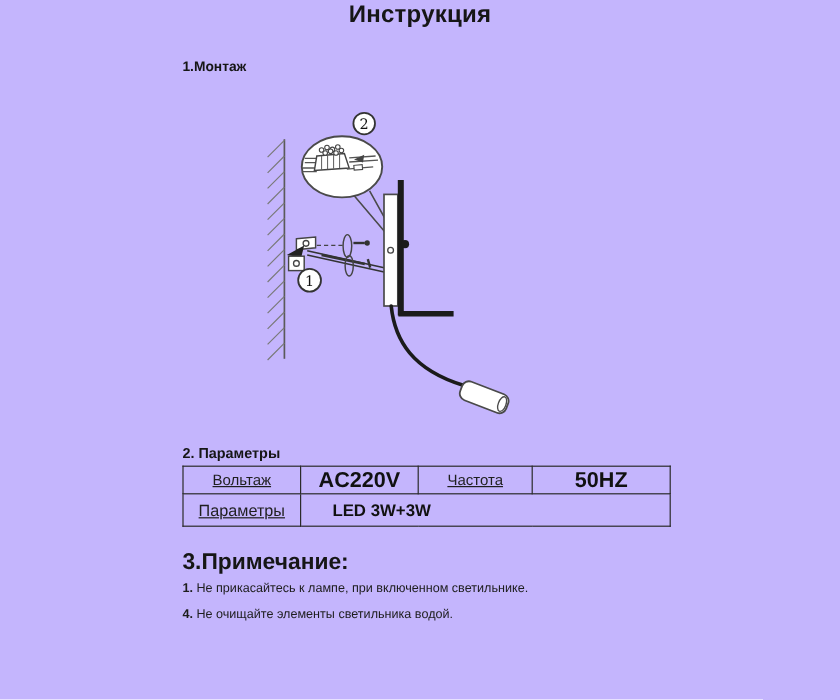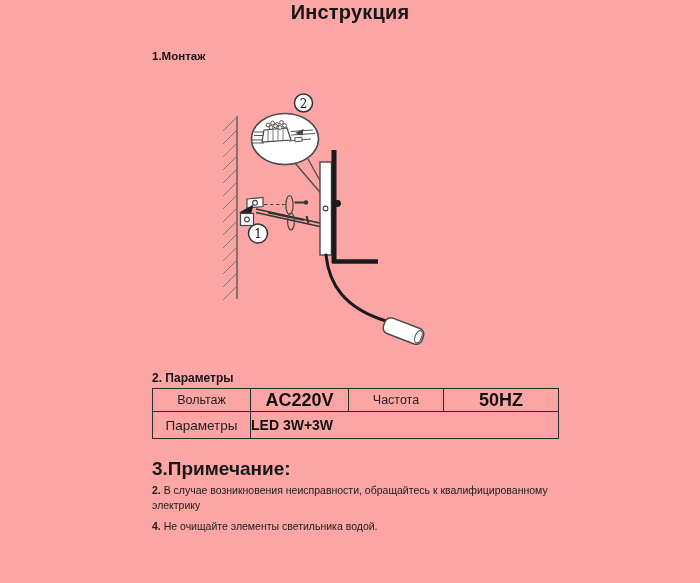--- a/index.html
+++ b/index.html
@@ -1,17 +1,17 @@
 <!DOCTYPE html>
 <html><head>
 <meta charset="utf-8">
 <style>
   html,body { margin:0; padding:0; background:#ffffff; }
   .page {
-    position:relative; width:700px; height:583px; background:#fca5a5;
+    position:relative; width:700px; height:583px; background:#c4b5fd;
     font-family:"Liberation Sans", sans-serif; color:#1c1c1c; overflow:hidden;
   }
   .title {
     position:absolute; top:1px; left:0; width:700px; margin:0;
     text-align:center; font-size:20px; font-weight:700; color:#161616; letter-spacing:.2px;
   }
   .model-line {
     position:absolute; top:28px; left:0; width:700px;
     display:flex; justify-content:center; align-items:baseline;
   }
@@ -23,24 +23,24 @@
   .h-montage { position:absolute; left:152px; top:50px; font-size:11.5px; font-weight:700; color:#161616; }
   .diagram { position:absolute; left:200px; top:85px; }
   .h-params { position:absolute; left:152px; top:371px; font-size:12px; font-weight:700; color:#161616; }
   table.params {
     position:absolute; left:152px; top:388px; width:407px;
     border-collapse:collapse; table-layout:fixed;
   }
   .params td { border:1.5px solid #2b2b2b; text-align:center; padding:0; vertical-align:middle; }
   .params tr.r1 td { height:22px; }
   .params tr.r2 td { height:26px; }
-  .params .lbl { font-size:12.5px; font-weight:400; color:#1f1f1f; }
+  .params .lbl { font-size:12.5px; font-weight:400; color:#1f1f1f;text-decoration:underline; }
   .params .val { font-size:18px; font-weight:700; color:#111; }
   .params .power-lbl { font-size:13.5px; }
-  .params .power-val { text-align:left; font-size:14px; }
+  .params .power-val { text-align:left; padding-left:26px; font-size:14px; }
   .h-notes { position:absolute; left:152px; top:458px; font-size:19px; font-weight:700; color:#161616; }
   .notes { position:absolute; left:152px; top:483px; width:416px; font-size:10.5px; line-height:14.5px; color:#1d1d1d; }
   .note { margin:0 0 7px 0; }
   .note b { font-weight:700; }
   .badge-text { font-family:"DejaVu Serif", serif; font-size:12px; fill:#111; }
 </style>
 </head>
 <body>
 
 <div class="page">
@@ -142,17 +142,17 @@
       <tr class="r2">
         <td class="lbl power-lbl">Параметры</td>
         <td class="val power-val" colspan="3">LED 3W+3W</td>
       </tr>
     </tbody>
   </table>
 
   <div class="h-notes">3.Примечание:</div>
 
   <div class="notes">
-    <p class="note"><b>2.</b> <span>В случае возникновения неисправности, обращайтесь к квалифицированному электрику</span></p>
+    <p class="note"><b>1.</b> <span>Не прикасайтесь к лампе, при включенном светильнике.</span></p>
     <p class="note"><b>4.</b> <span>Не очищайте элементы светильника водой.</span></p>
   </div>
 
 </div>
 
 </body></html>

